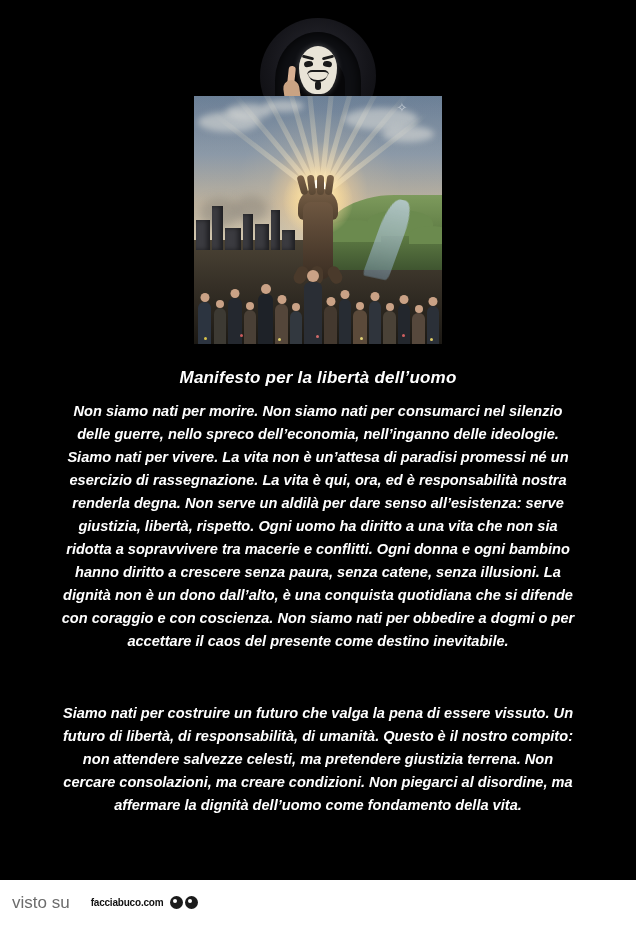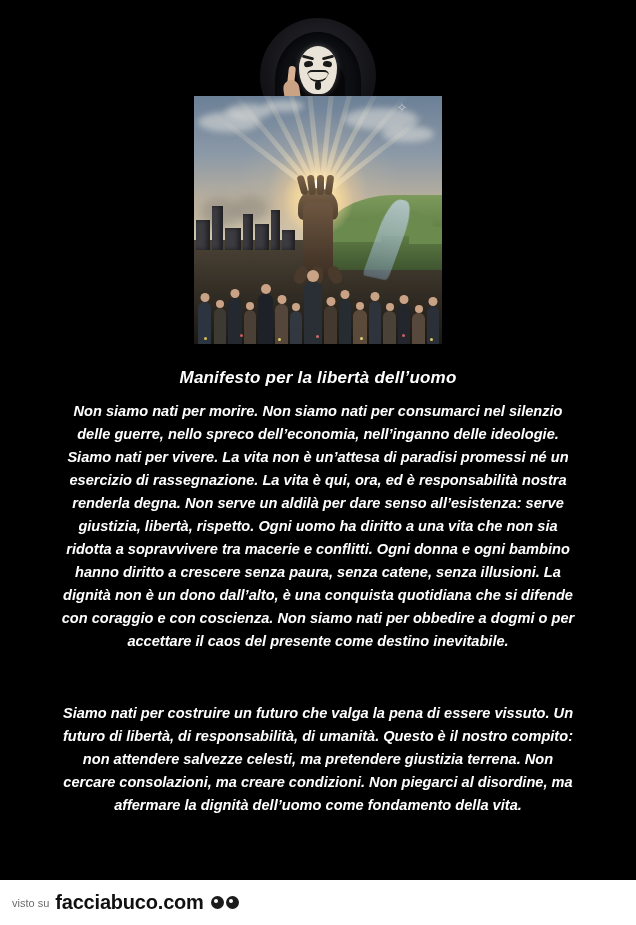--- a/index.html
+++ b/index.html
@@ -412,26 +412,26 @@
     top: 880px;
     width: 636px;
     height: 45px;
     background: #ffffff;
     display: flex;
     align-items: center;
     padding-left: 12px;
   }
   .footer-pre {
     color: #6c6c6c;
-    font-size: 11px;
-    margin-right: 6px;
+    font-size: 17px;
+    margin-right: 21px;
   }
   .footer-brand {
     color: #111111;
-    font-size: 20px;
+    font-size: 10px;
     font-weight: bold;
     letter-spacing: -.2px;
   }
   .footer-eyes {
     margin-left: 7px;
     display: flex;
     gap: 2px;
   }
   .eye-dot {
     width: 13px;

